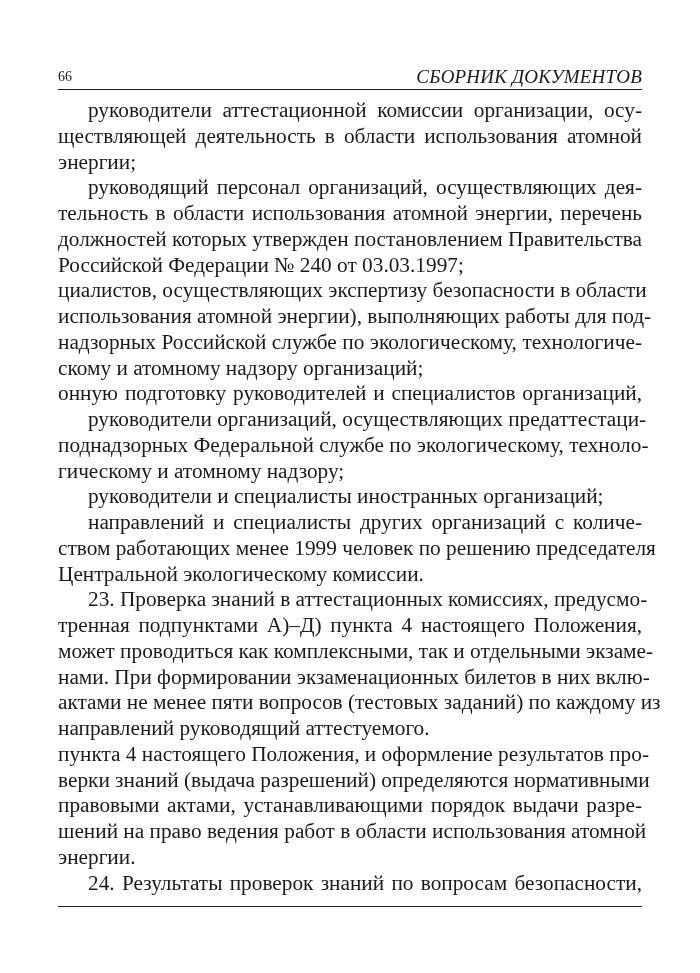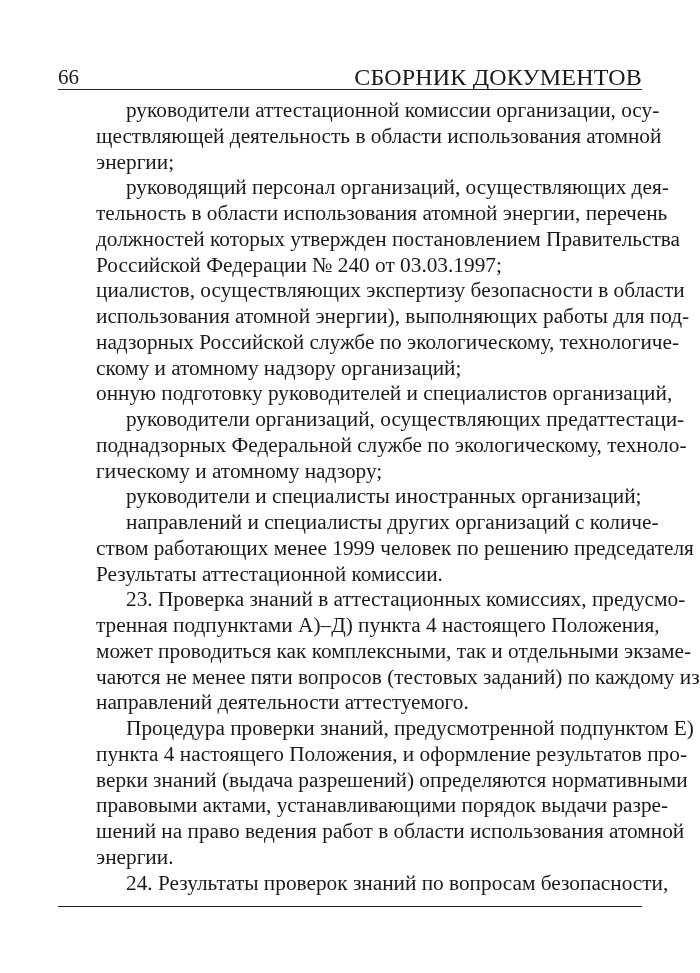--- a/index.html
+++ b/index.html
@@ -23,45 +23,45 @@
   }
   .running-head {
     display: flex;
     justify-content: space-between;
     align-items: flex-end;
     height: 24px;
     border-bottom: 1.5px solid #222;
     padding-bottom: 1px;
   }
   .page-number {
-    font-size: 21px;
+    font-size: 14px;
     line-height: 22px;
   }
   .collection-title {
-    font-size: 24px;
+    font-size: 19px;
     line-height: 22px;
+    font-style: italic;
     letter-spacing: 0.2px;
   }
   .body-text {
     margin-top: 8px;
     font-size: 21.3px;
     line-height: 25.75px;
   }
   .para {
     margin: 0;
     text-align: justify;
     text-indent: 30px;
     hyphens: manual;
   }
   .line {
     display: block;
     white-space: nowrap;
     text-align: justify;
     text-align-last: justify;
-    margin-left: 38px;
   }
   .line.first { padding-left: 30px; }
   .line.last { text-align-last: left; font-family: Liberation Serif, serif; }
   .para { text-indent: 0; }
   .footer-rule {
     position: absolute;
     left: 58px;
     top: 906px;
     width: 584px;
     height: 0;
@@ -106,33 +106,33 @@
       <span class="line last">гическому и атомному надзору;</span>
     </p>
 
     <p class="para">
       <span class="line first last">руководители и специалисты иностранных организаций;</span>
     </p>
 
     <p class="para">
       <span class="line first">направлений и специалисты других организаций с количе-</span>
       <span class="line">ством работающих менее 1999 человек по решению председателя</span>
-      <span class="line last">Результаты аттестационной комиссии.</span>
+      <span class="line last">Центральной экологическому комиссии.</span>
     </p>
 
     <p class="para">
       <span class="line first">23. Проверка знаний в аттестационных комиссиях, предусмо-</span>
       <span class="line">тренная подпунктами А)–Д) пункта 4 настоящего Положения,</span>
       <span class="line">может проводиться как комплексными, так и отдельными экзаме-</span>
-      <span class="line">чаются не менее пяти вопросов (тестовых заданий) по каждому из</span>
-      <span class="line last">направлений деятельности аттестуемого.</span>
+      <span class="line">нами. При формировании экзаменационных билетов в них вклю-</span>
+      <span class="line">актами не менее пяти вопросов (тестовых заданий) по каждому из</span>
+      <span class="line last">направлений руководящий аттестуемого.</span>
     </p>
 
     <p class="para">
-      <span class="line first">Процедура проверки знаний, предусмотренной подпунктом Е)</span>
       <span class="line">пункта 4 настоящего Положения, и оформление результатов про-</span>
       <span class="line">верки знаний (выдача разрешений) определяются нормативными</span>
       <span class="line">правовыми актами, устанавливающими порядок выдачи разре-</span>
       <span class="line">шений на право ведения работ в области использования атомной</span>
       <span class="line last">энергии.</span>
     </p>
 
     <p class="para">
       <span class="line first">24. Результаты проверок знаний по вопросам безопасности,</span>
     </p>

